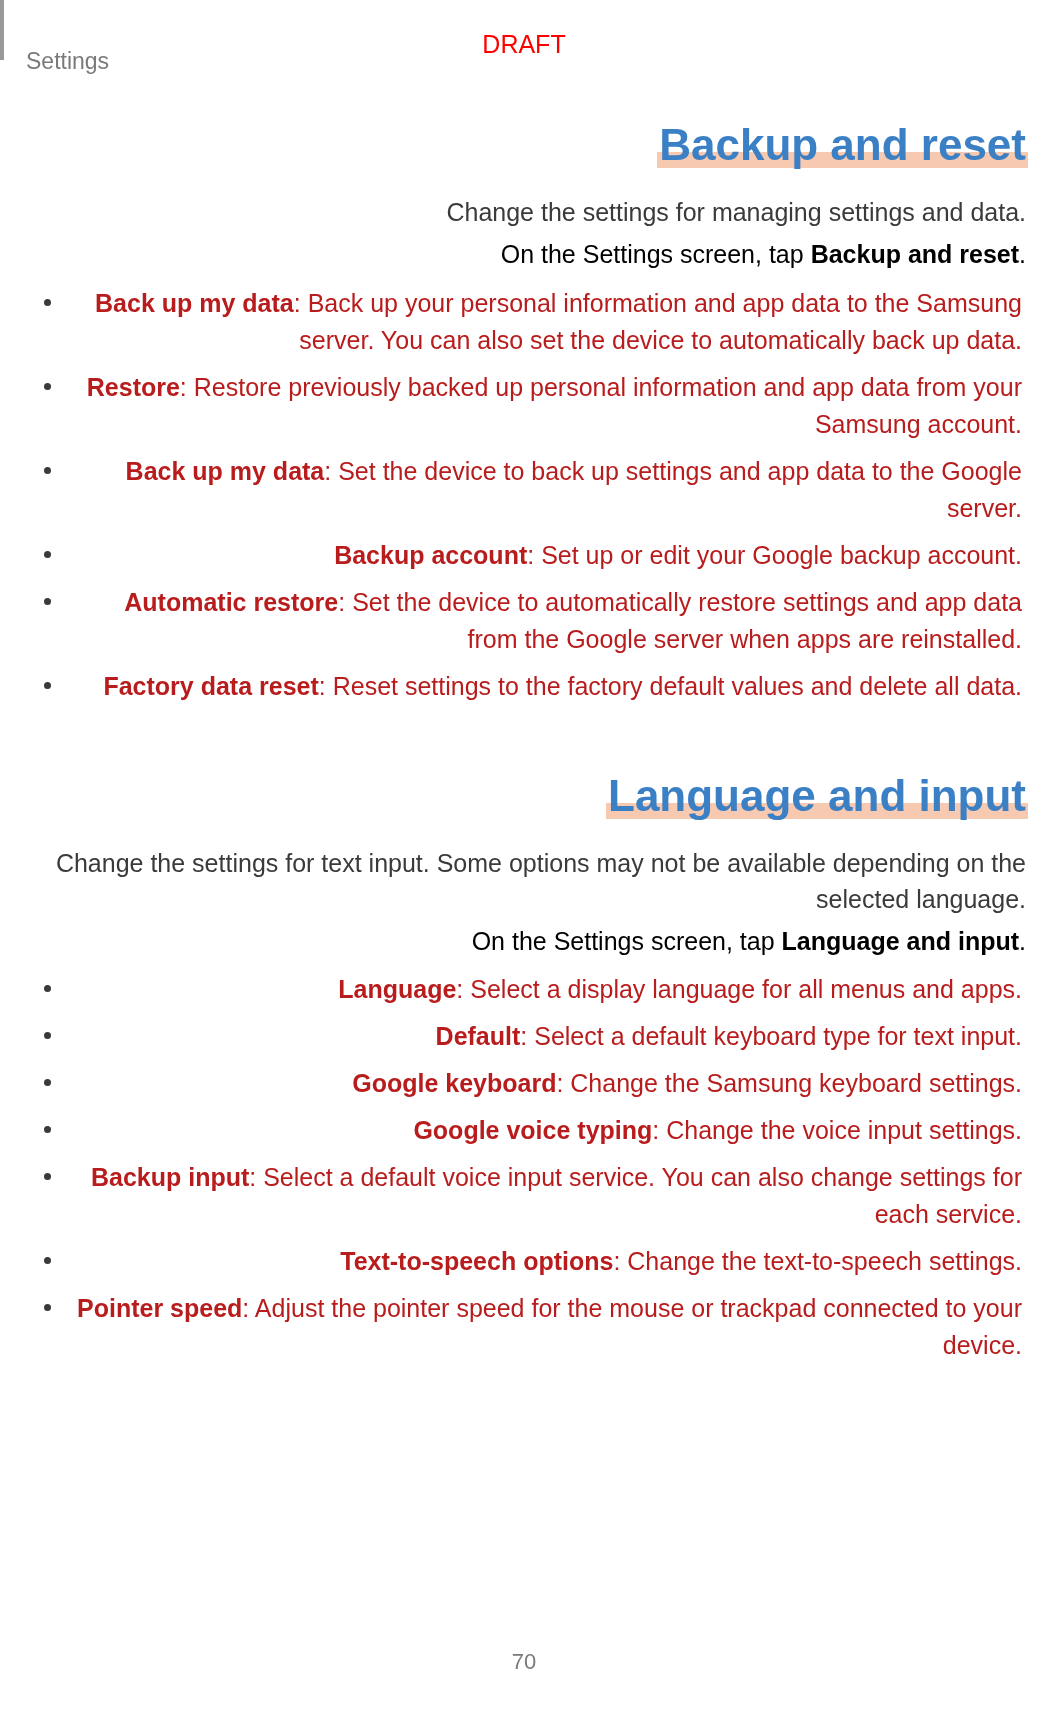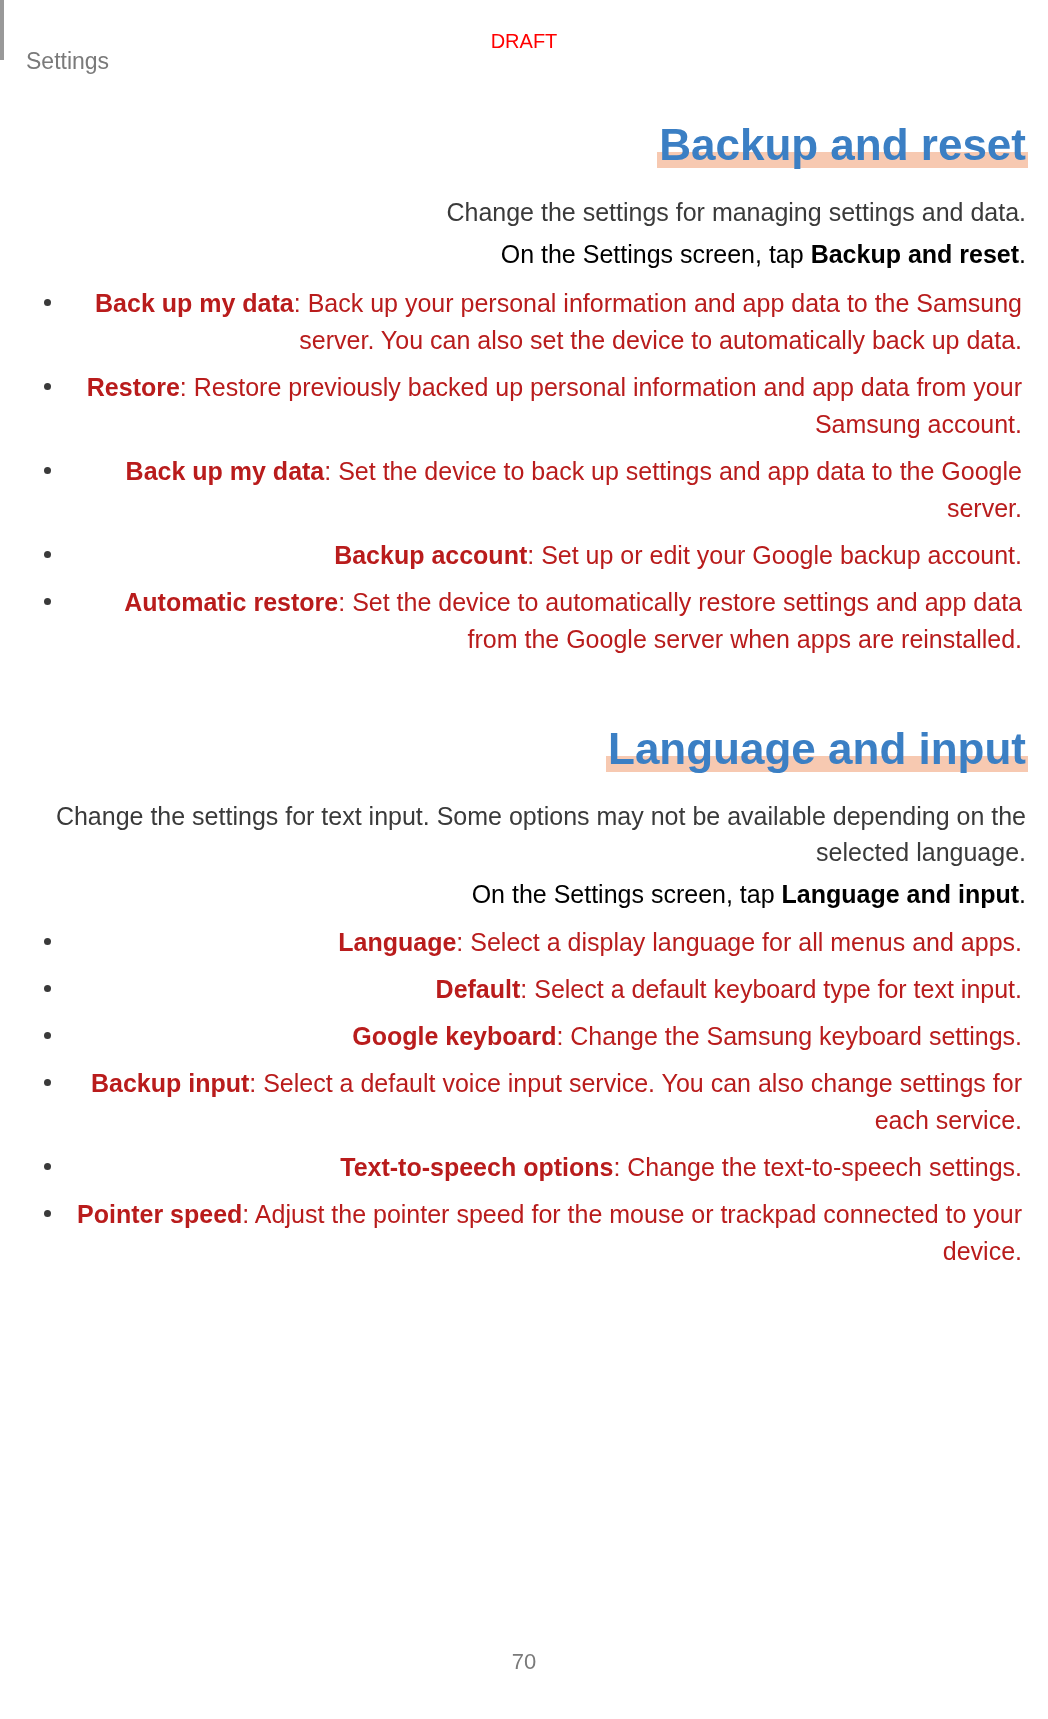--- a/index.html
+++ b/index.html
@@ -23,21 +23,21 @@
       left: 26px;
       top: 48px;
       font-size: 23px;
       color: #7a7a7a;
     }
     .draft-label {
       position: absolute;
       left: 50%;
       transform: translateX(-50%);
       top: 30px;
-      font-size: 20px;
+      font-size: 25px;
       color: #ff0000;
       font-weight: normal;
     }
     .content {
       position: absolute;
       left: 26px;
       top: 120px;
       width: 1000px;
       text-align: right;
     }
@@ -121,33 +121,35 @@
   <p class="intro-text">Change the settings for managing settings and data.</p>
   <p class="tap-line">
     <span>On the Settings screen, tap </span><span class="bold">Backup and reset</span><span>.</span>
   </p>
   <ul class="bullet-list">
     <li class="bullet-item"><span class="bold">Back up my data</span><span>: Back up your personal information and app data to the Samsung server. You can also set the device to automatically back up data.</span></li>
     <li class="bullet-item"><span class="bold">Restore</span><span>: Restore previously backed up personal information and app data from your Samsung account.</span></li>
     <li class="bullet-item"><span class="bold">Back up my data</span><span>: Set the device to back up settings and app data to the Google server.</span></li>
     <li class="bullet-item"><span class="bold">Backup account</span><span>: Set up or edit your Google backup account.</span></li>
     <li class="bullet-item"><span class="bold">Automatic restore</span><span>: Set the device to automatically restore settings and app data from the Google server when apps are reinstalled.</span></li>
+    <li class="bullet-item"><span class="bold">Factory data reset</span><span>: Reset settings to the factory default values and delete all data.</span></li>
   </ul>
 
   <div class="section2" style="position:relative; z-index:0;">
     <h2 class="section-heading">Language and input</h2>
   </div>
   <p class="intro-text">Change the settings for text input. Some options may not be available depending on the selected language.</p>
   <p class="tap-line">
     <span>On the Settings screen, tap </span><span class="bold">Language and input</span><span>.</span>
   </p>
   <ul class="bullet-list">
     <li class="bullet-item"><span class="bold">Language</span><span>: Select a display language for all menus and apps.</span></li>
     <li class="bullet-item"><span class="bold">Default</span><span>: Select a default keyboard type for text input.</span></li>
     <li class="bullet-item"><span class="bold">Google keyboard</span><span>: Change the Samsung keyboard settings.</span></li>
+    <li class="bullet-item"><span class="bold">Google voice typing</span><span>: Change the voice input settings.</span></li>
     <li class="bullet-item"><span class="bold">Backup input</span><span>: Select a default voice input service. You can also change settings for each service.</span></li>
     <li class="bullet-item"><span class="bold">Text-to-speech options</span><span>: Change the text-to-speech settings.</span></li>
     <li class="bullet-item"><span class="bold">Pointer speed</span><span>: Adjust the pointer speed for the mouse or trackpad connected to your device.</span></li>
   </ul>
 
 </div>
 
 <div class="page-number">70</div>
 
 </body></html>

